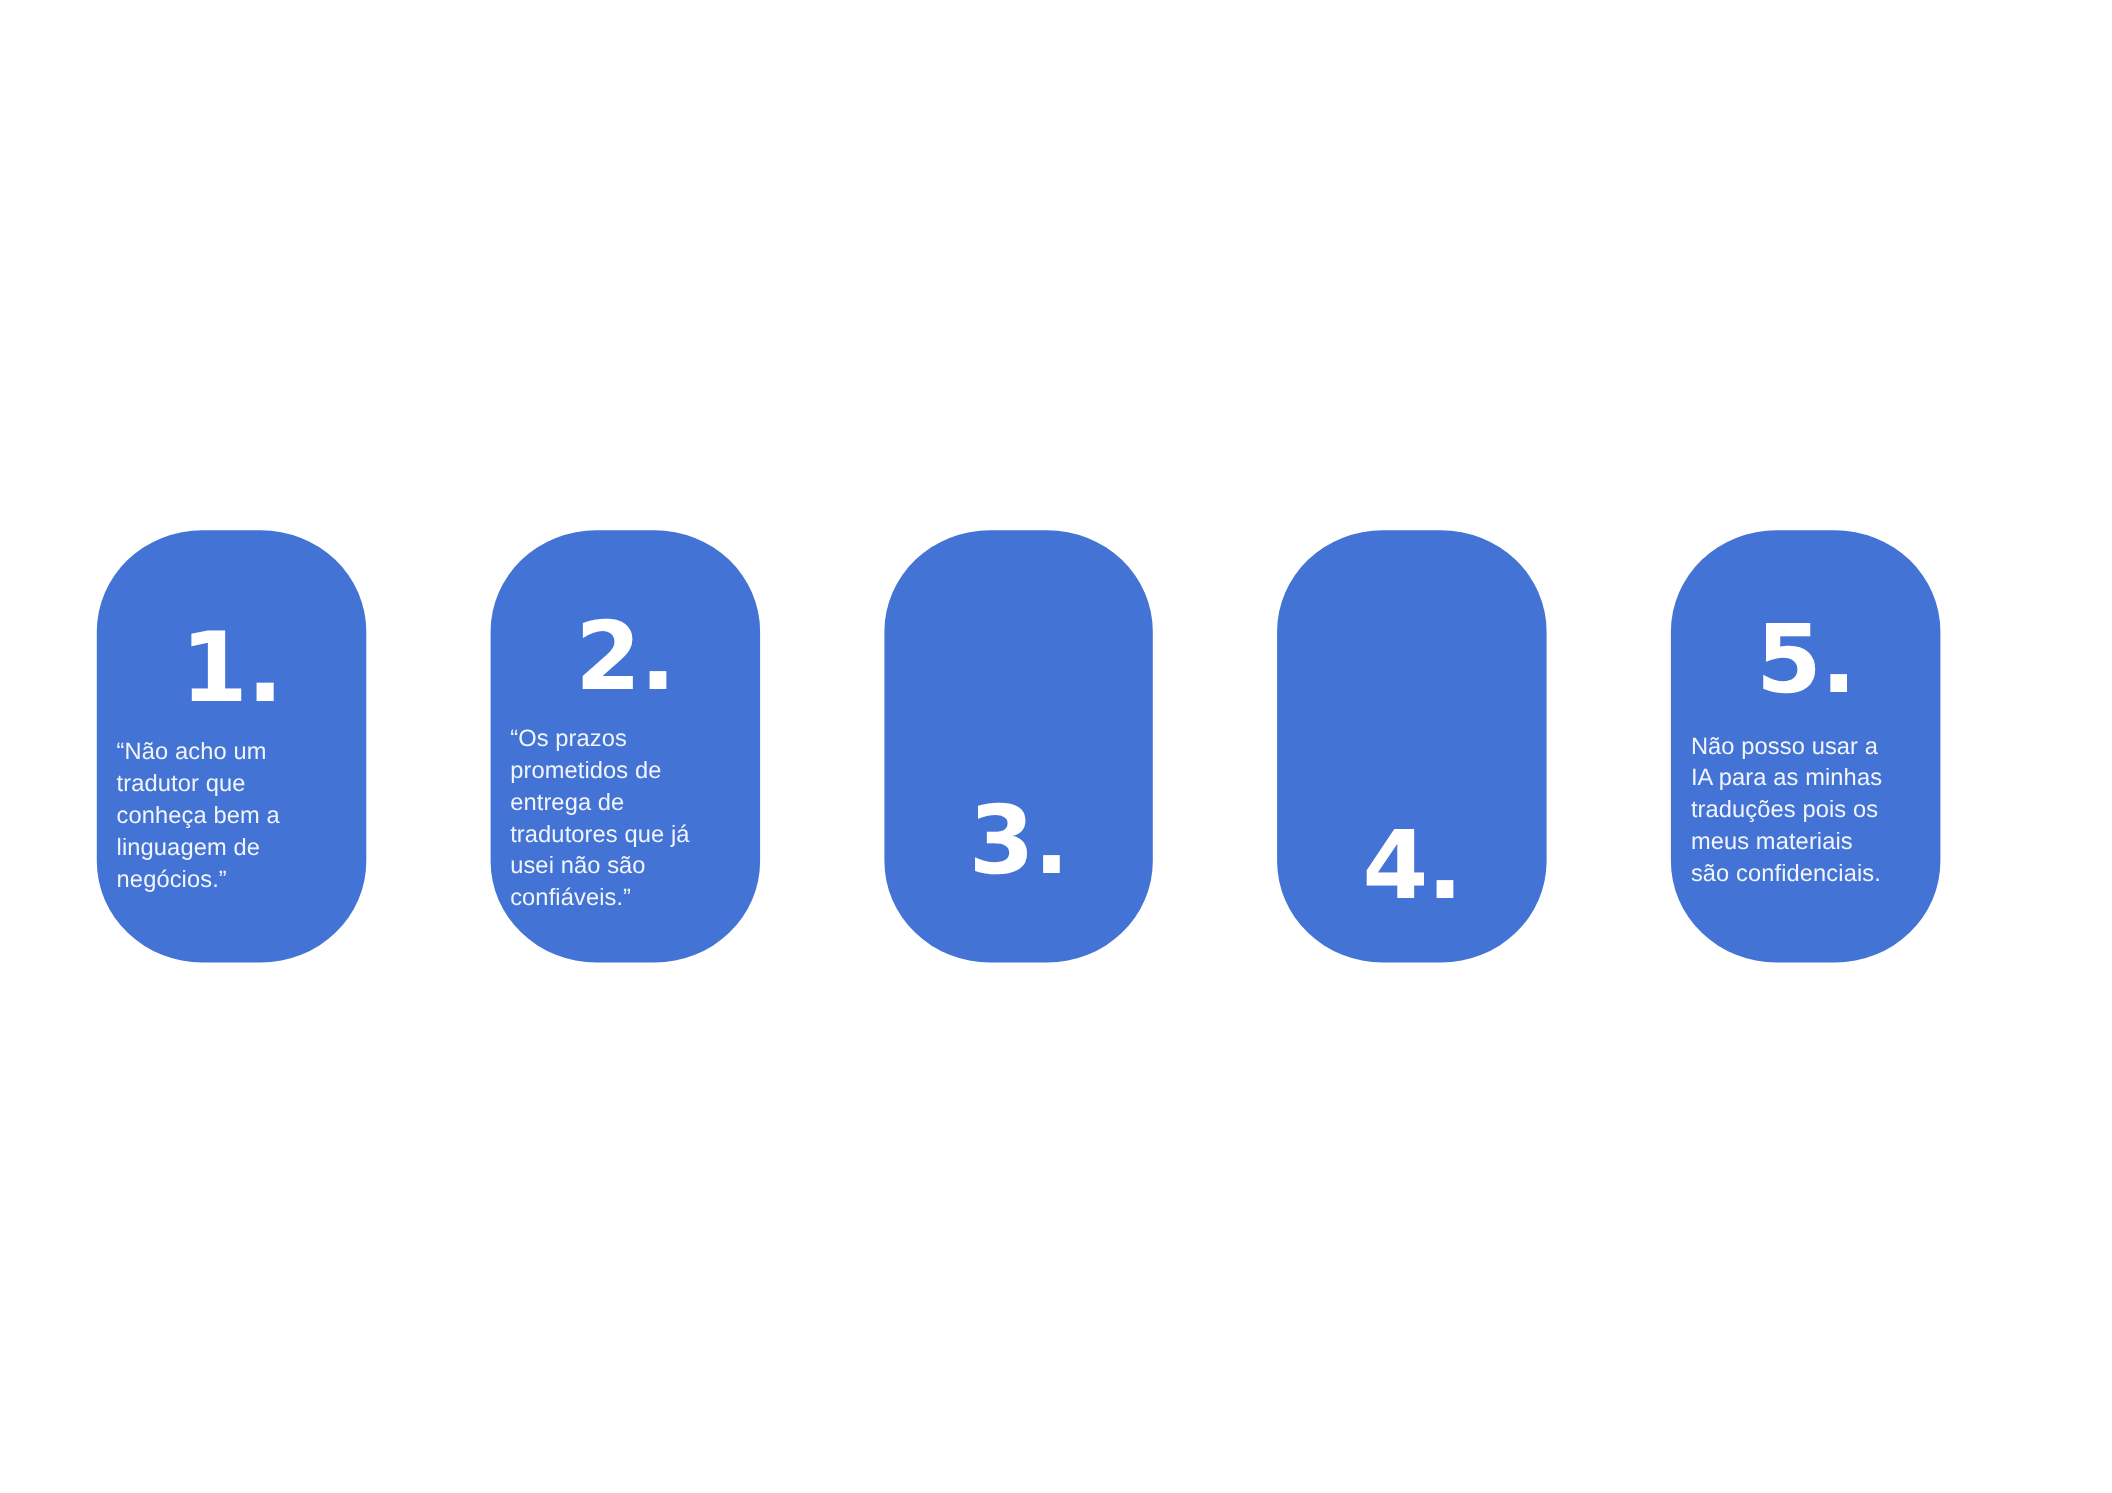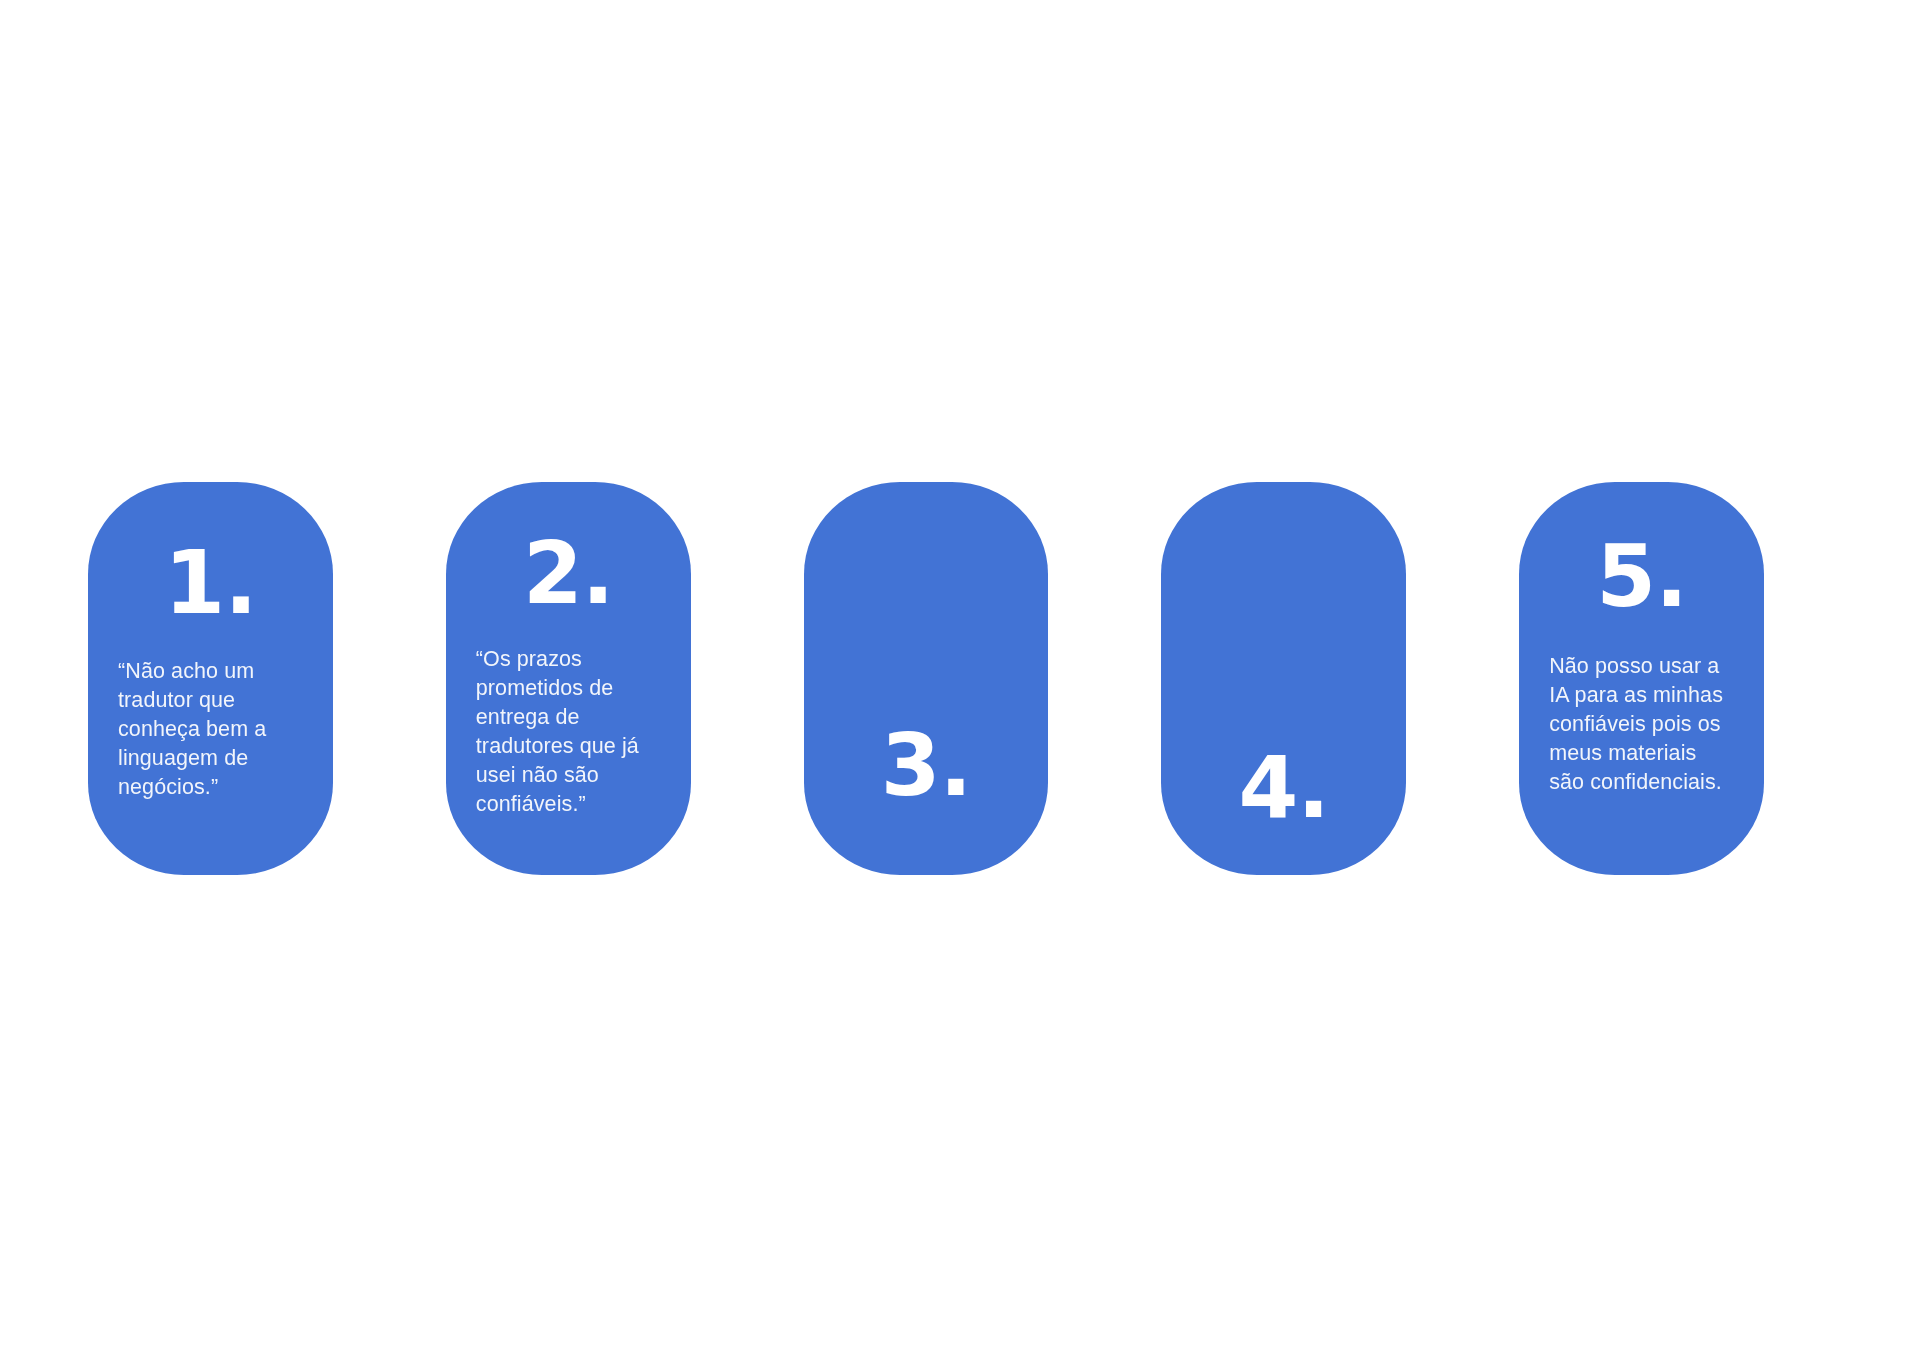--- a/index.html
+++ b/index.html
@@ -67,21 +67,21 @@
     display: block;
     width: 100%;
     color: #f2f5fb;
     font-family: "Liberation Sans", "DejaVu Sans", sans-serif;
     font-weight: 400;
     font-size: 21.5px;
     line-height: 29px;
     letter-spacing: 0.1px;
     text-align: left;
     white-space: pre-line;
-    margin: 16px;
+    margin: 4px;
   }
 
   
   .card[data-index="0"] .card-number { font-size: 88px; margin-bottom: 16px; }
   .card[data-index="1"] .card-number { margin-bottom: 14px; }
   .card[data-index="2"] .card-number { margin-bottom: 15px; }
   .card[data-index="3"] .card-number { margin-bottom: 14px; }
   .card[data-index="4"] .card-number { margin-bottom: 18px; }
 
   .card[data-index="0"] { padding-bottom: 57px; }
@@ -121,20 +121,20 @@
     </div>
 
     <div class="card" data-index="3">
       <span class="card-number">4.</span>
     </div>
 
     <div class="card" data-index="4">
       <span class="card-number">5.</span>
       <p class="card-body">Não posso usar a
 IA para as minhas
-confiáveis pois os
+traduções pois os
 meus materiais
 são confidenciais.</p>
     </div>
 
   </div>
 
 </div>
 
 </body></html>

